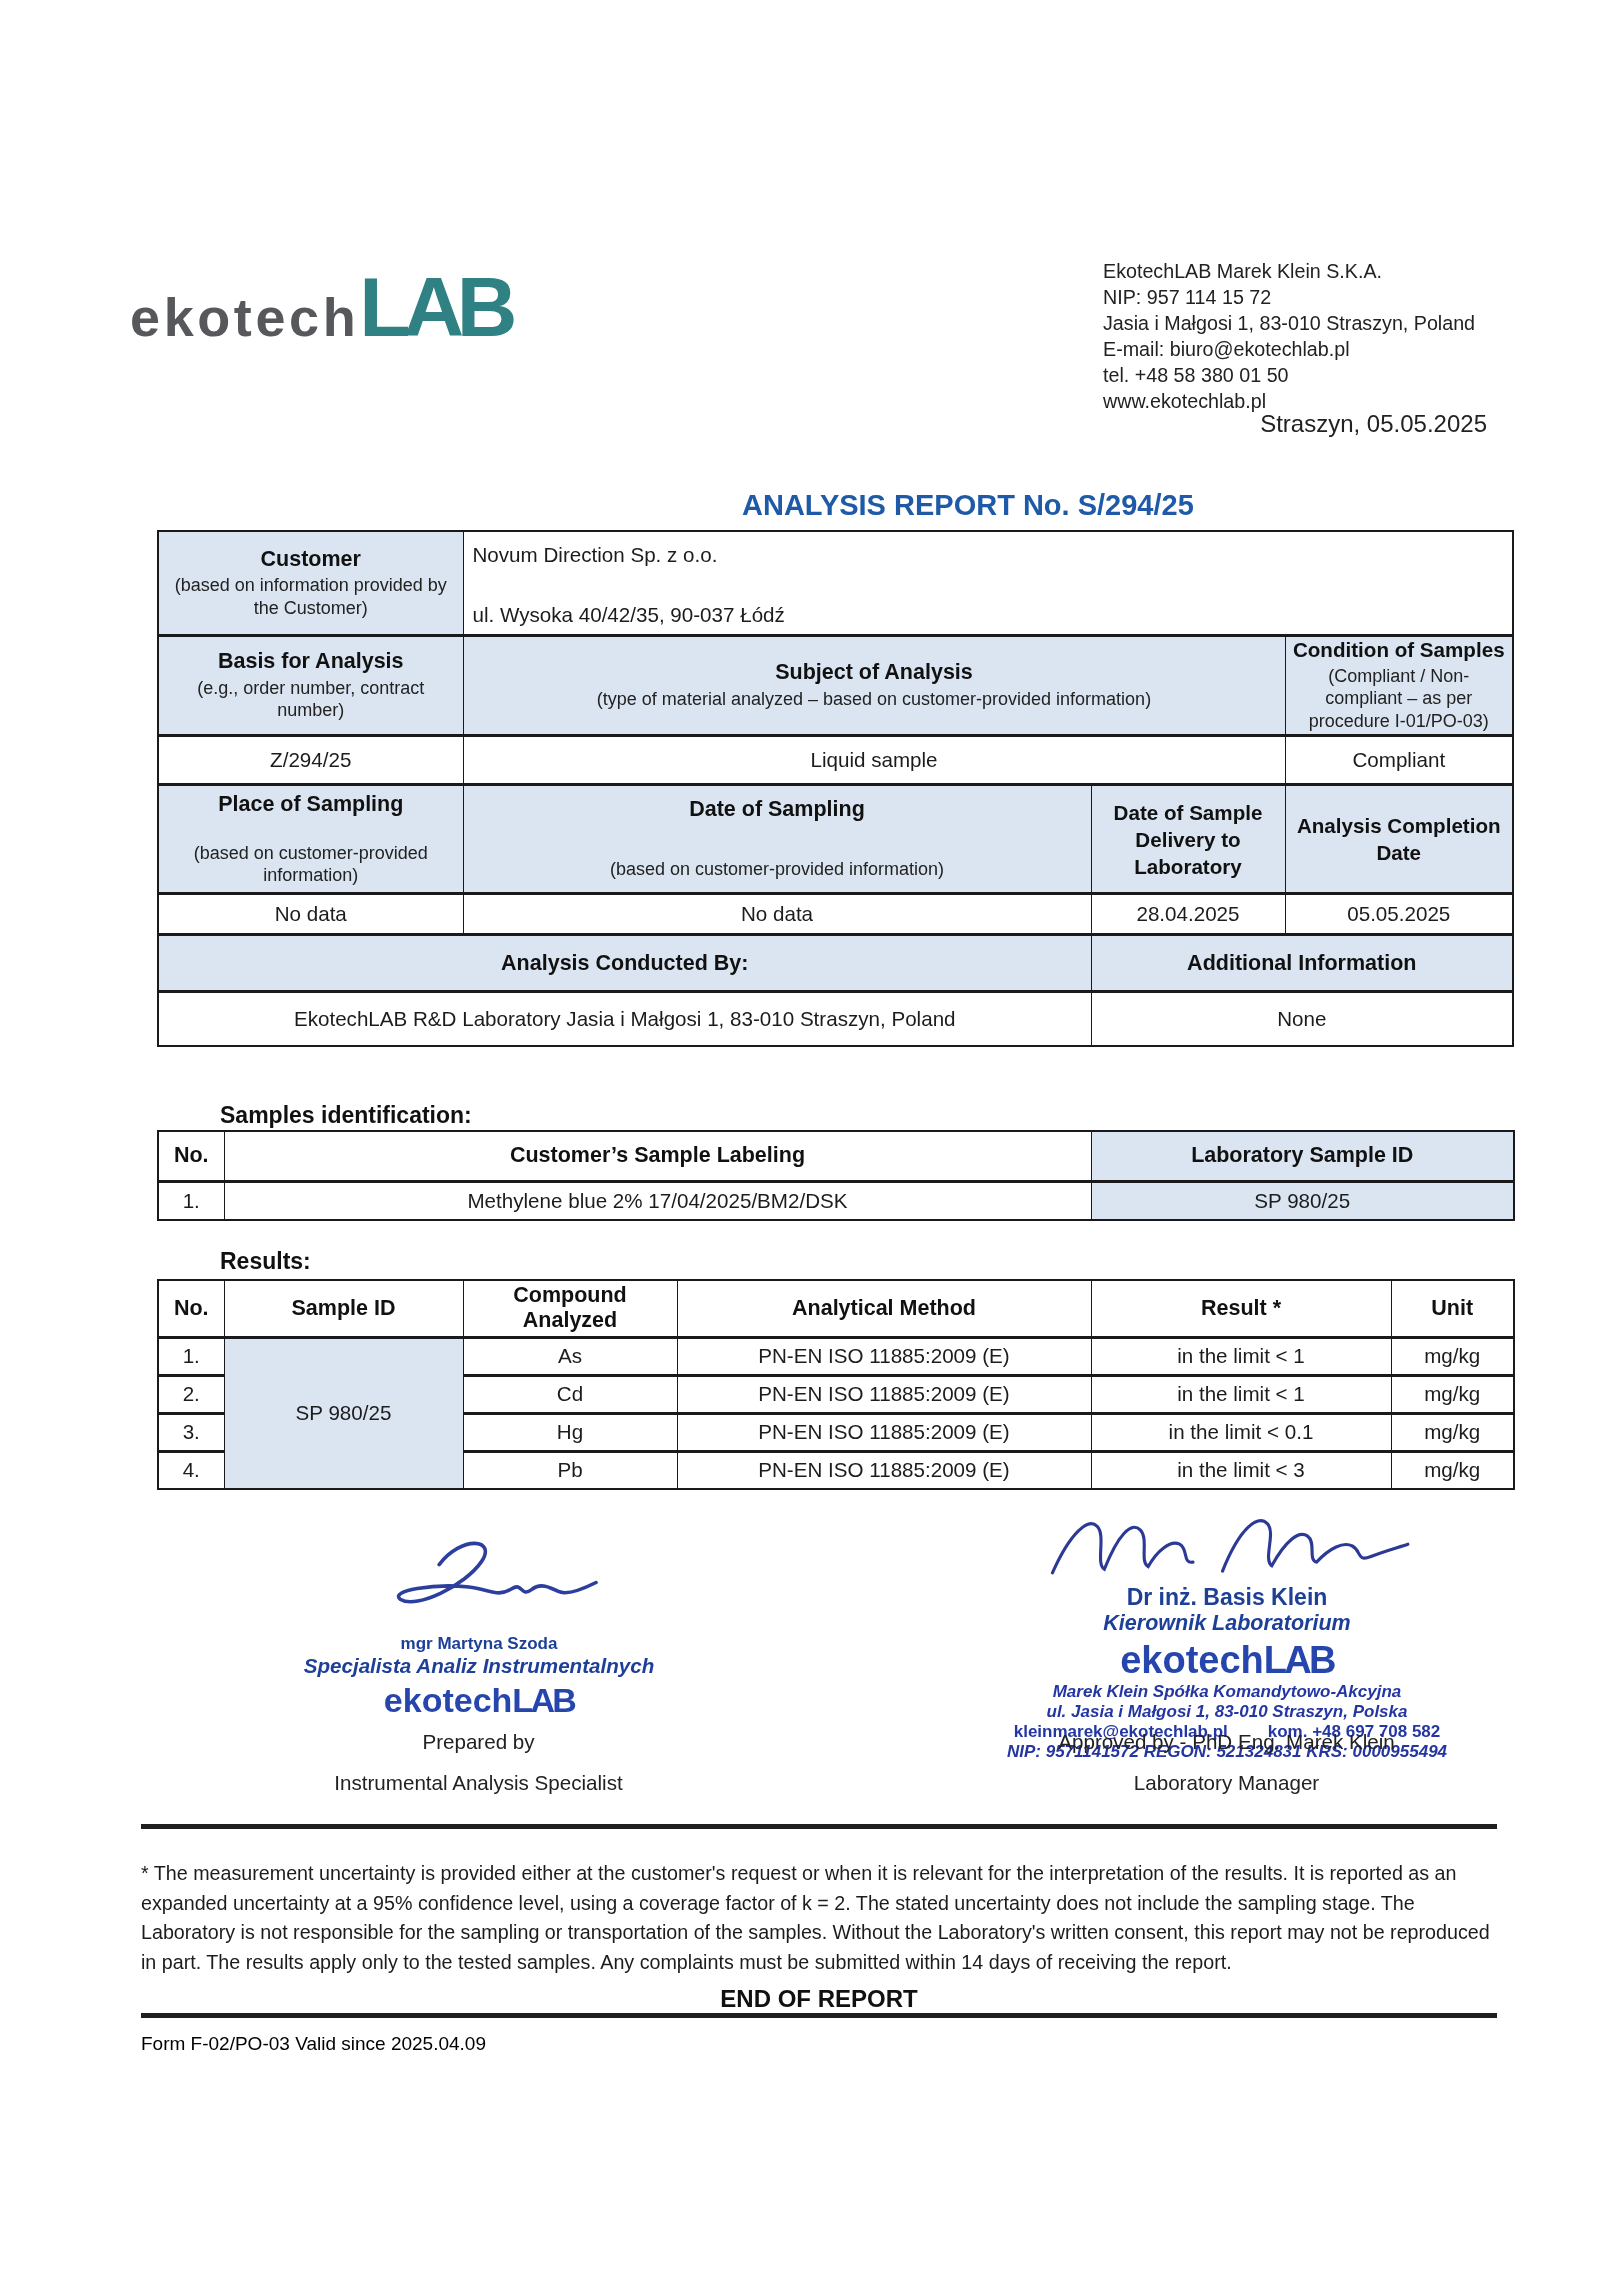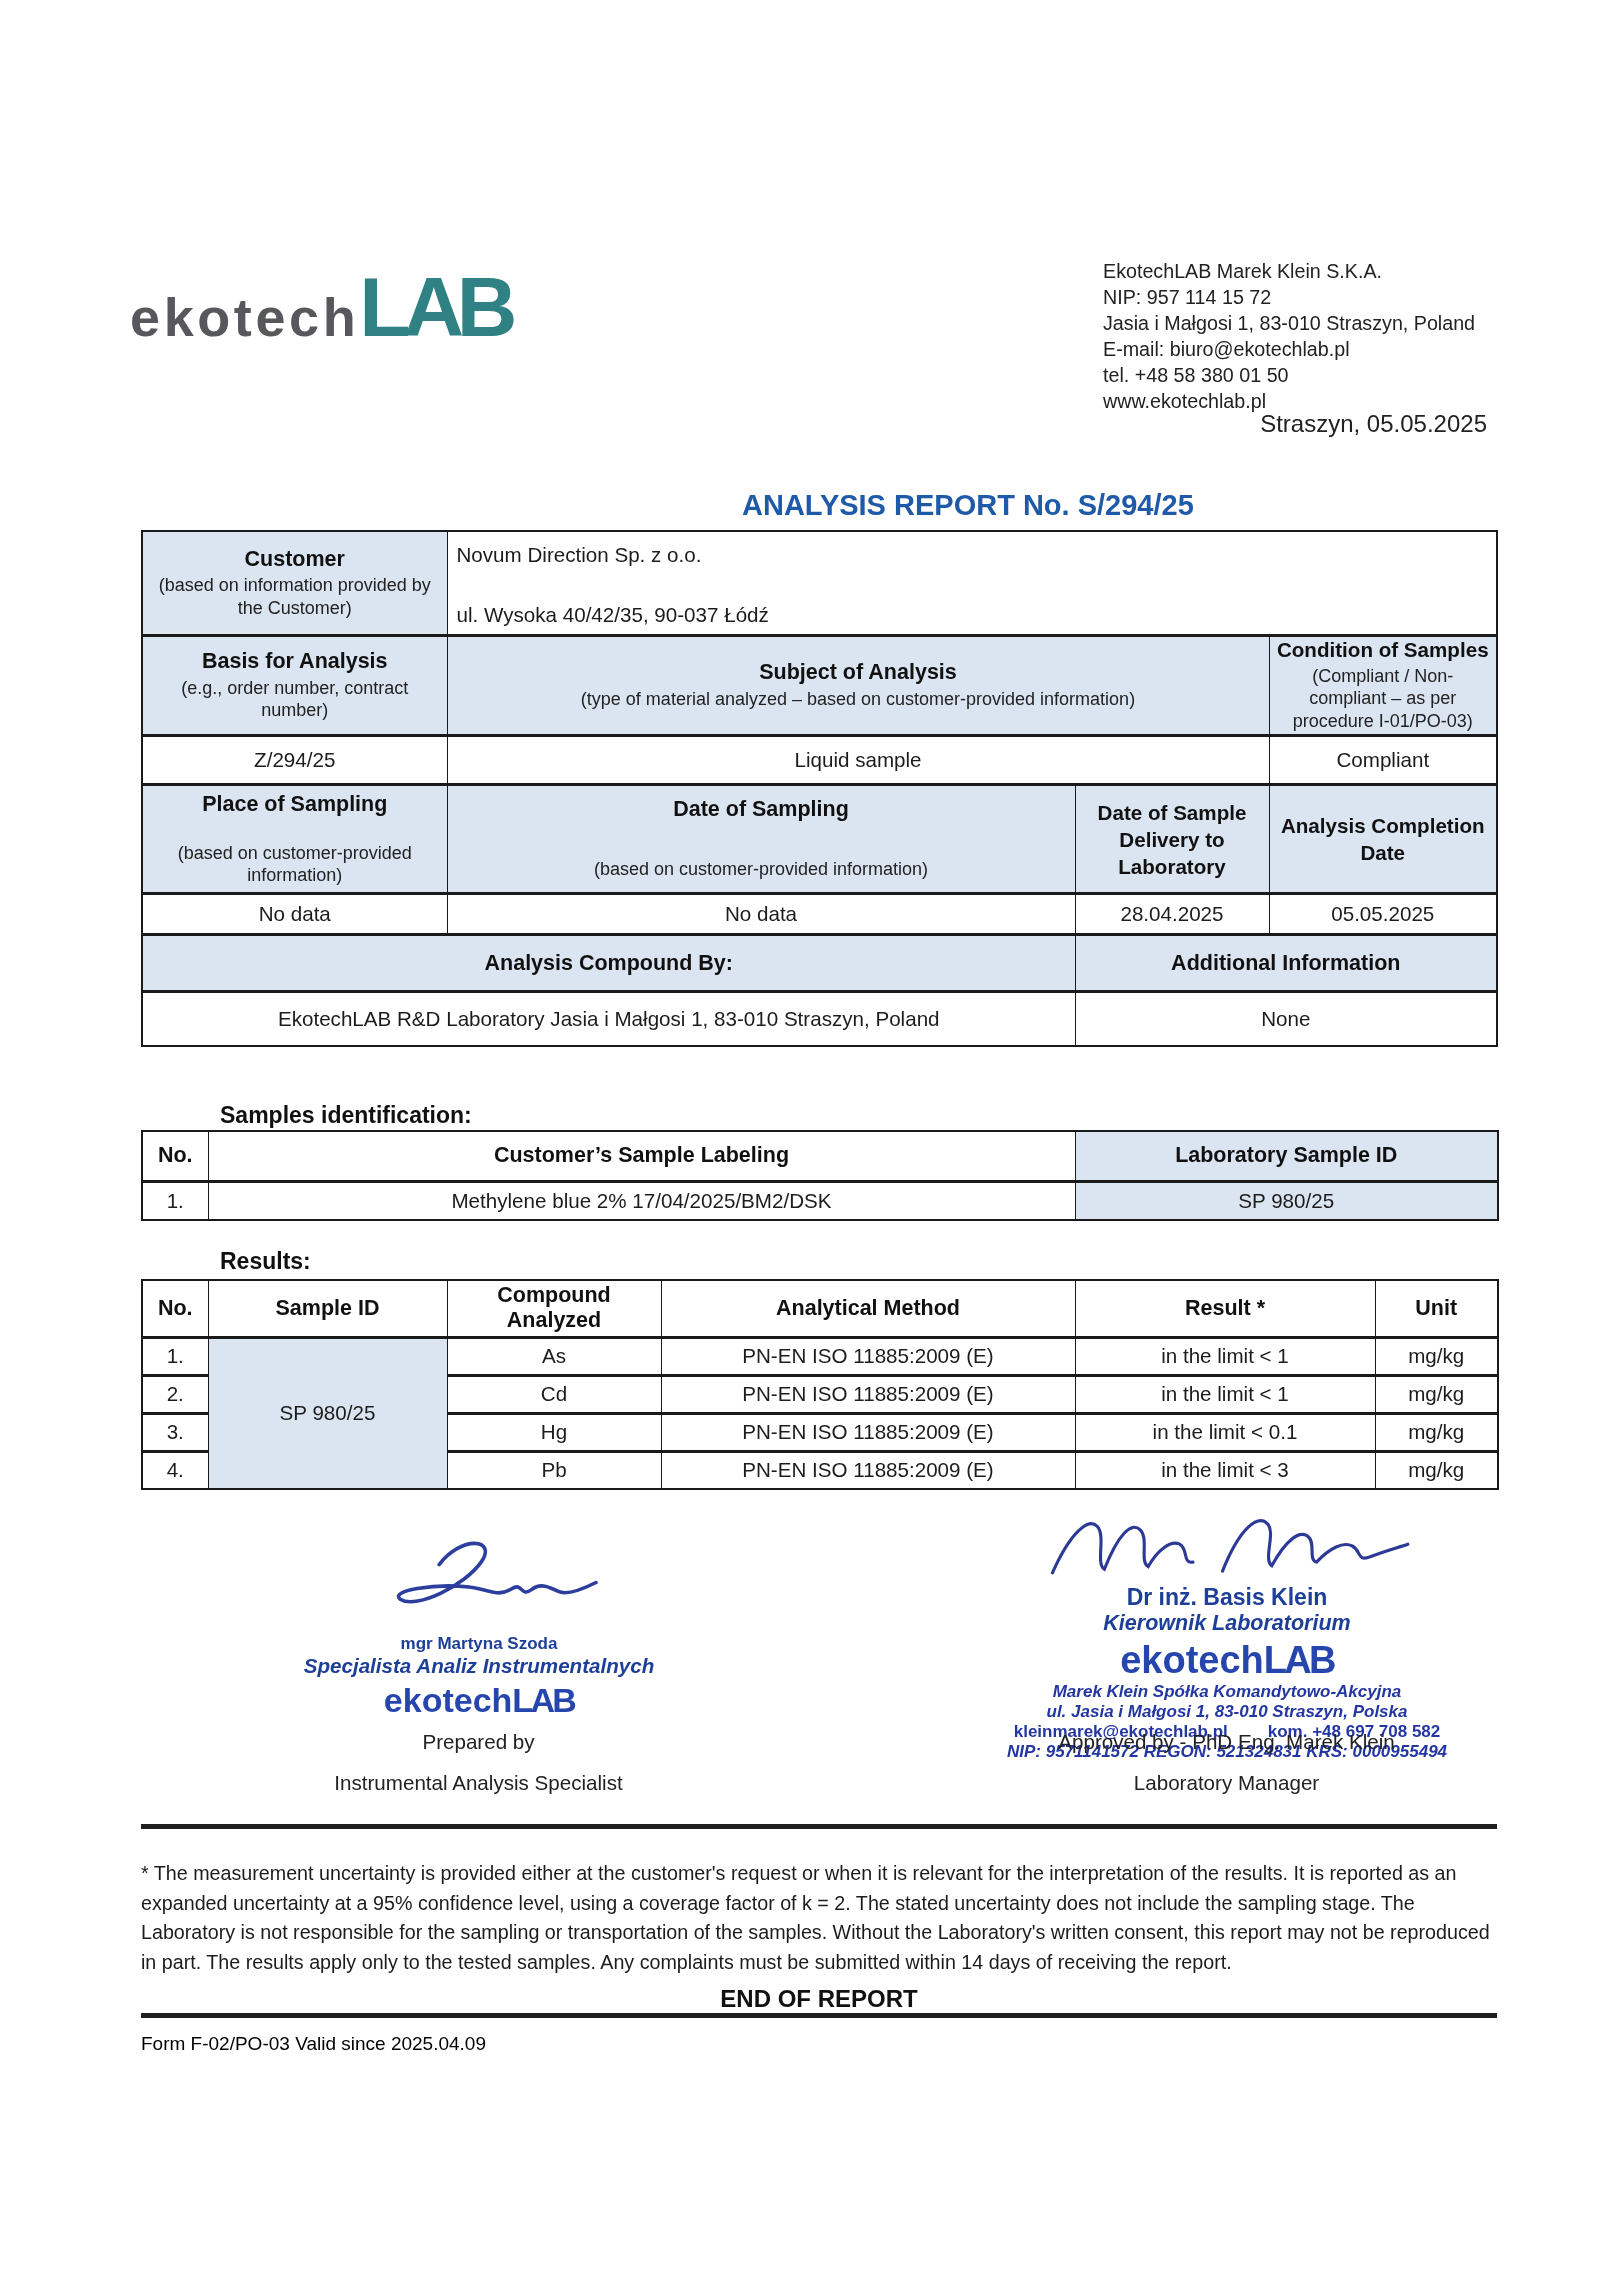--- a/index.html
+++ b/index.html
@@ -12,21 +12,21 @@
   .logo{position:absolute;left:130px;top:262px;display:flex;align-items:baseline;}
   .logo-ekotech{font-size:54px;font-weight:700;color:#57585c;letter-spacing:3.6px;line-height:90px;}
   .logo-lab{font-size:84px;font-weight:800;color:#2f8183;letter-spacing:-7.2px;line-height:90px;}
   .company-info{position:absolute;left:1103px;top:258px;width:403px;font-size:19.7px;line-height:26px;color:#222;}
   .place-date{position:absolute;left:896px;top:410px;width:591px;text-align:right;font-size:24px;color:#222;}
   .report-title{position:absolute;left:742px;top:489px;font-size:29px;font-weight:700;color:#1f5aa8;white-space:nowrap;}
   
   table.grid{border-collapse:collapse;table-layout:fixed;position:absolute;background:#fff;}
   table.grid td{border:1.8px solid #1a1a1a;text-align:center;vertical-align:middle;padding:1.8px 7.2px;overflow:hidden;}
   table.grid tr.sep td{border-top-width:3.6px;}
-  table.grid{border:2.7px solid #1a1a1a;}
+  table.grid{border:2.7px solid #1a1a1a;margin-left:16px;}
   .hdr{background:#dbe5f1;}
   .cell-title{font-weight:700;font-size:21.5px;color:#111;}
   .cell-sub{font-size:18px;color:#222;line-height:22.4px;margin-top:2.7px;}
   .cell-val{font-size:20.6px;color:#1c1c1c;}
   .info-table{left:141px;top:530px;width:1356px;}
   .cust-val{ text-align:left;vertical-align:top;}
   .cust-line1{font-size:20.6px;text-align:left;margin:3.6px 0 0 1.8px;}
   .cust-line2{font-size:20.6px;text-align:left;margin:36px 0 0 1.8px;}
   .samples-heading,.results-heading{position:absolute;left:210px;font-size:23px;font-weight:700;color:#111;margin-left:10px;}
   .samples-heading{top:1102px;}
@@ -134,21 +134,21 @@
       </td>
     </tr>
     <tr class="sep" style="height:41px">
       <td class="cell-val">No data</td>
       <td class="cell-val">No data</td>
       <td class="cell-val">28.04.2025</td>
       <td class="cell-val">05.05.2025</td>
     </tr>
     <tr class="sep" style="height:57px">
       <td colspan="2" class="hdr">
-        <div class="cell-title">Analysis Compound By:</div>
+        <div class="cell-title">Analysis Conducted By:</div>
       </td>
       <td colspan="2" class="hdr">
         <div class="cell-title">Additional Information</div>
       </td>
     </tr>
     <tr class="sep" style="height:54px">
       <td colspan="2" class="cell-val">EkotechLAB R&amp;D Laboratory Jasia i Małgosi 1, 83-010 Straszyn, Poland</td>
       <td colspan="2" class="cell-val">None</td>
     </tr>
   </tbody>

